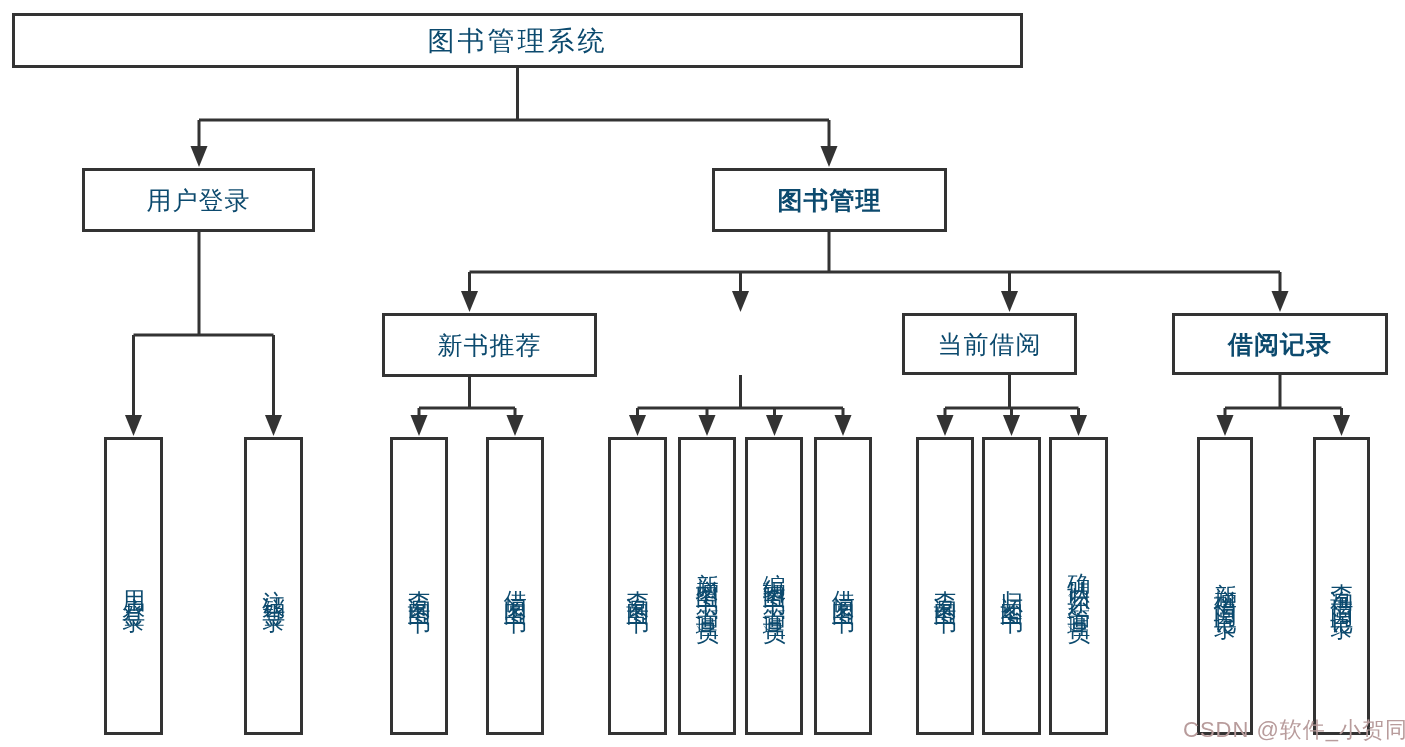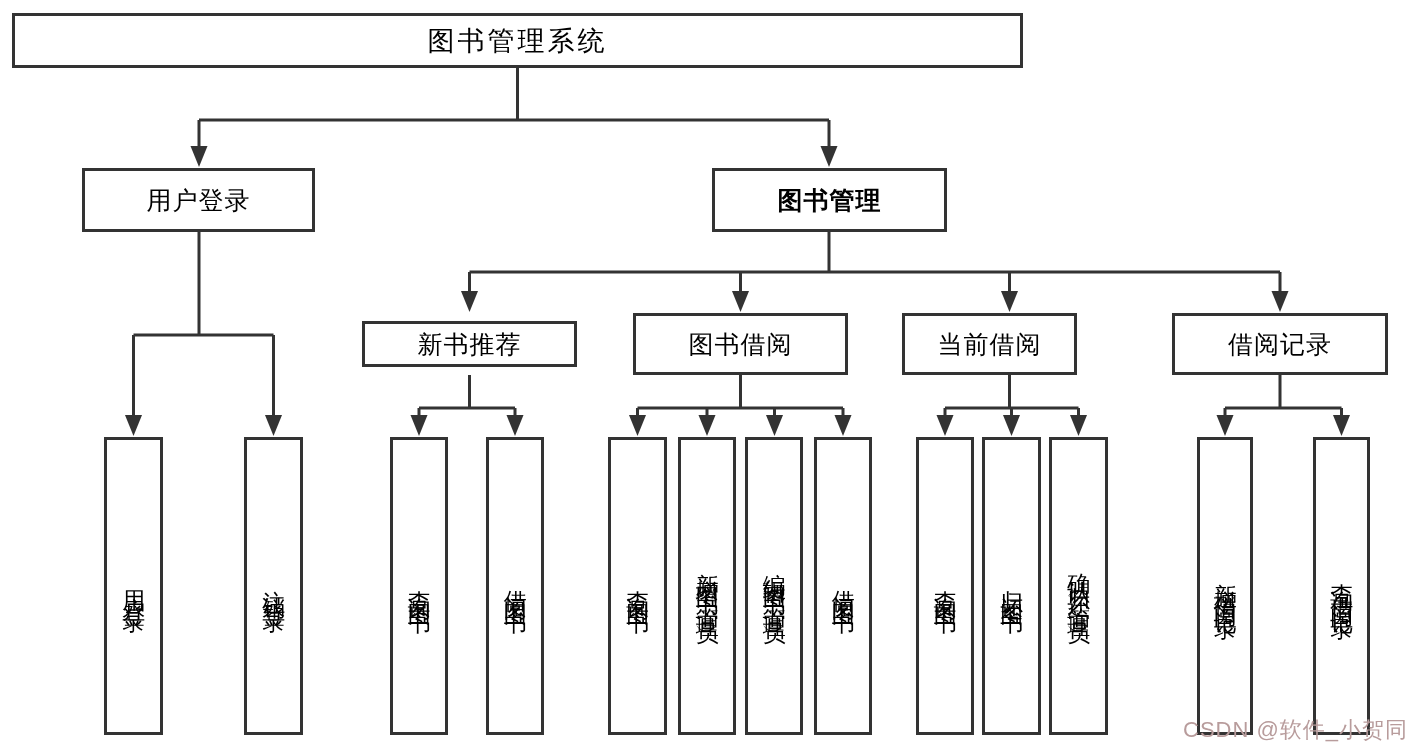--- a/index.html
+++ b/index.html
@@ -10,38 +10,38 @@
     font-family:"Liberation Sans", sans-serif;
     overflow:hidden;
   }
   #lines{position:absolute;left:0;top:0;pointer-events:none;}
   .box{
     position:absolute;
     box-sizing:border-box;
     border:3px solid #333333;
     background:#ffffff;
     display:flex;align-items:center;justify-content:center;
-    color:#000000;
+    color:#0c4a6e;
   }
   .hbox{font-size:25px;letter-spacing:1px;white-space:nowrap;}
   .rootbox{left:12px;top:13px;width:1011px;height:55px;font-size:27px;letter-spacing:3px;}
   .vbox{
     top:437px;height:298px;
     writing-mode:vertical-rl;
     text-orientation:mixed;
     font-size:23px;letter-spacing:7px;line-height:1.1;
   }
   
   .n-userlogin{left:82px;top:168px;width:233px;height:64px;}
   .n-bookmgmt{left:712px;top:168px;width:235px;height:64px;font-weight:bold;}
   
-  .n-newbook{left:362px;top:313px;width:215px;height:46px;margin-top:8px;}
+  .n-newbook{left:382px;top:313px;width:215px;height:64px;}
   .n-borrowfn{left:633px;top:313px;width:215px;height:62px;}
   .n-current{left:902px;top:313px;width:175px;height:62px;}
-  .n-records{left:1172px;top:313px;width:216px;height:62px;}
+  .n-records{left:1172px;top:313px;width:216px;height:62px;font-weight:bold;}
   
   .lf-1a{left:104px;width:59px;}
   .lf-1b{left:244px;width:59px;}
   .lf-2a{left:390px;width:58px;}
   .lf-2b{left:486px;width:58px;}
   .lf-3a{left:608px;width:59px;}
   .lf-3b{left:678px;width:58px;}
   .lf-3c{left:745px;width:58px;}
   .lf-3d{left:814px;width:58px;}
   .lf-4a{left:916px;width:58px;}
@@ -100,21 +100,20 @@
     <polygon points="1216.5,415 1233.5,415 1225,436"></polygon>
     <polygon points="1333,415 1350,415 1341.5,436"></polygon>
   </svg>
 
   <div class="box rootbox">图书管理系统</div>
 
   <div class="box hbox n-userlogin">用户登录</div>
   <div class="box hbox n-bookmgmt">图书管理</div>
 
   <div class="box hbox n-newbook">新书推荐</div>
-  <div class="box hbox n-borrowfn">图书借阅</div>
   <div class="box hbox n-current">当前借阅</div>
   <div class="box hbox n-records">借阅记录</div>
 
   <div class="box vbox lf-1a">用户登录</div>
   <div class="box vbox lf-1b">注销登录</div>
 
   <div class="box vbox lf-2a">查询图书</div>
   <div class="box vbox lf-2b">借阅图书</div>
 
   <div class="box vbox lf-3a">查询图书</div>

